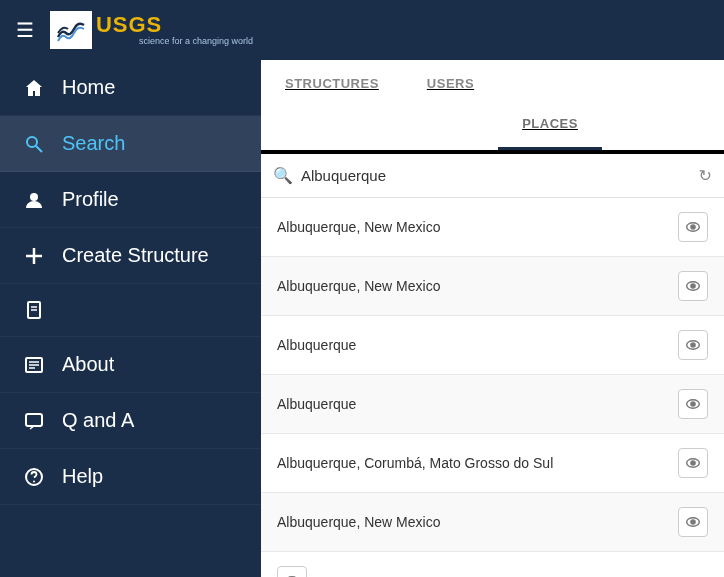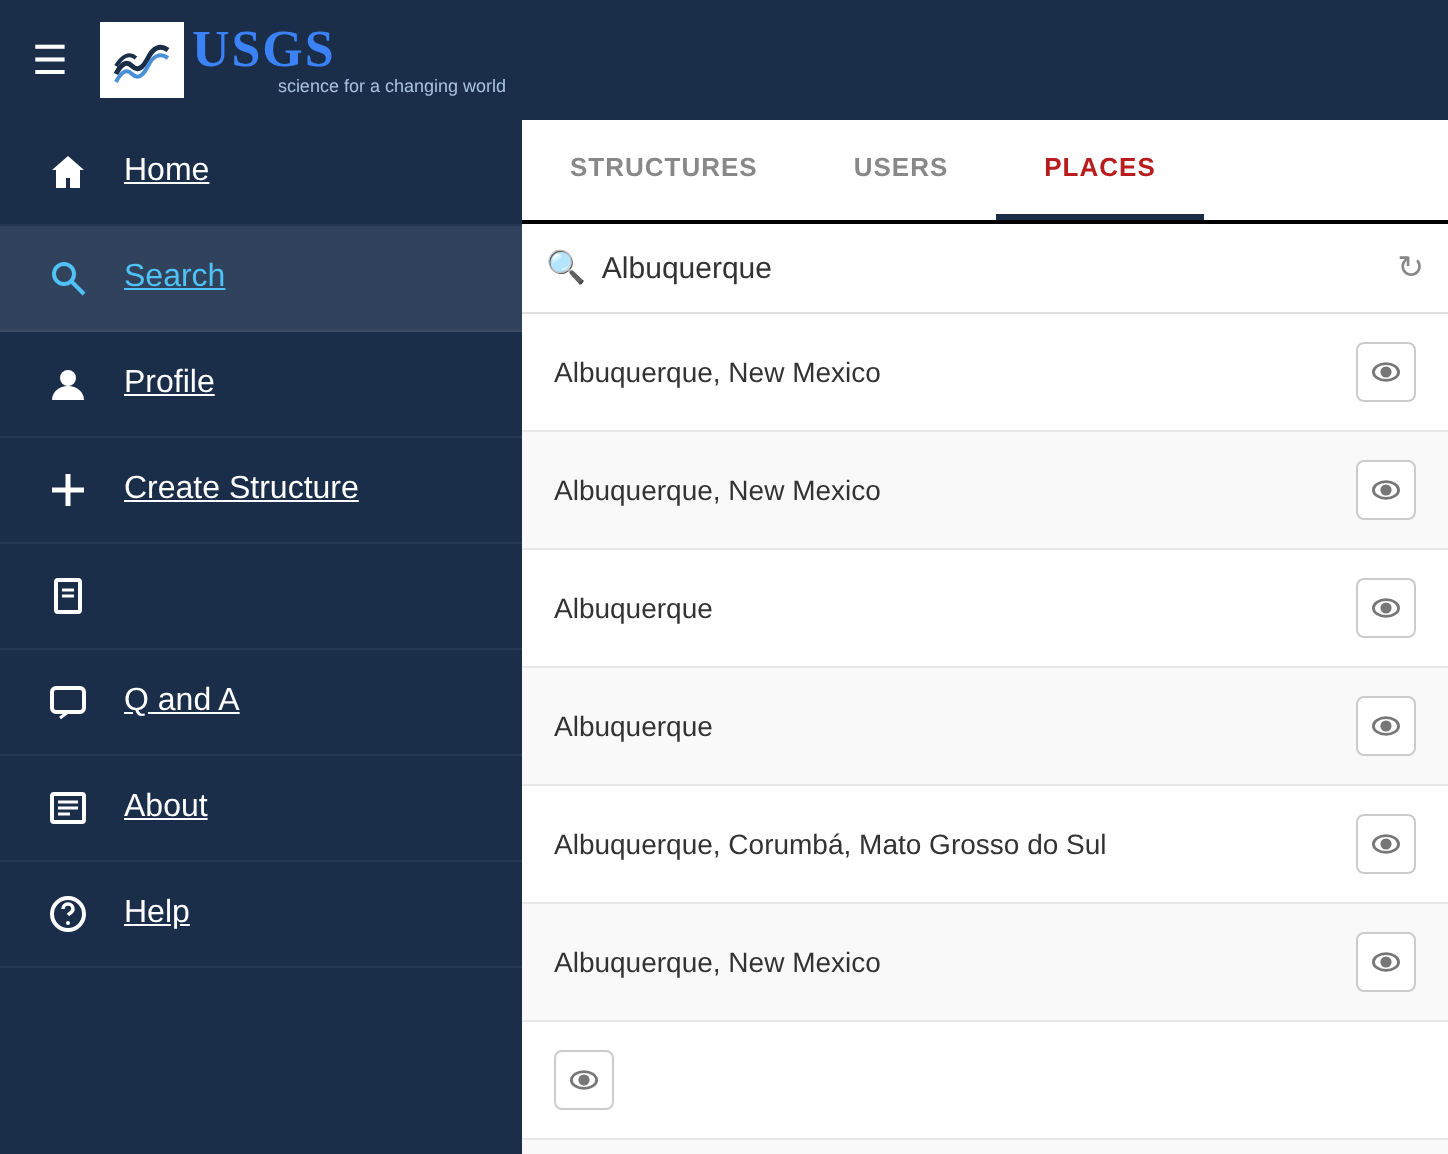--- a/index.html
+++ b/index.html
@@ -30,26 +30,25 @@
       display: flex;
       align-items: center;
       justify-content: center;
     }
     .logo-text-group {
       display: flex;
       flex-direction: column;
       margin-left: 4px;
     }
     .usgs-text {
-      color: #3b82f6;
-      font-size: 26px;
+      color: #eab308;
+      font-size: 22px;
       font-weight: bold;
       letter-spacing: 1px;
       line-height: 1;
-      font-family: Liberation Serif, serif;
     }
     .usgs-tagline {
       color: #aac4e0;
       font-size: 9px;
       line-height: 1.2;
       padding-left: 43px;
     }
 
     
     .main-layout {
@@ -79,59 +78,60 @@
     }
     .sidebar-item .item-icon {
       width: 28px;
       display: flex;
       align-items: center;
       justify-content: center;
       margin-right: 14px;
       font-size: 18px;
     }
     .sidebar-item .item-label {
-      font-size: 16px;
-      text-decoration: underline;
+      font-size: 20px;
     }
     .sidebar-item.search-item .item-label {
       color: #4fc3f7;
     }
     .sidebar-item.search-item .item-icon {
       color: #4fc3f7;
     }
 
     
     .content-area {
       flex: 1;
       background: white;
       display: flex;
       flex-direction: column;
       overflow: hidden;
     }
 
     
     .tabs-bar {
       display: flex;
-      border-bottom: 2px solid #000000;
-      background: white;
-      flex-shrink: 0;
+      border-bottom: 4px solid #000000;
+      background: white;
+      flex-shrink: 0;
+      text-decoration: underline;
     }
     .tab {
       padding: 16px 24px;
       font-size: 13px;
       font-weight: 600;
       color: #888;
       cursor: pointer;
       letter-spacing: 0.5px;
       text-transform: uppercase;
       border-bottom: 3px solid transparent;
     }
     .tab.active {
-      color: #b91c1c;
+      color: #737373;
       border-bottom: 3px solid #1a2e4a;
+      margin-top: 40px;
     }
 
     
     .search-bar {
       padding: 12px 12px;
       border-bottom: 1px solid #e0e0e0;
       display: flex;
       align-items: center;
       background: white;
       flex-shrink: 0;
@@ -274,36 +274,36 @@
           <svg width="20" height="20" viewBox="0 0 20 20" fill="currentColor">
             <rect x="4" y="2" width="12" height="16" rx="1" fill="none" stroke="currentColor" stroke-width="2"></rect>
             <line x1="7" y1="7" x2="13" y2="7" stroke="currentColor" stroke-width="1.5"></line>
             <line x1="7" y1="10" x2="13" y2="10" stroke="currentColor" stroke-width="1.5"></line>
           </svg>
         </span>
       </div>
       <div class="sidebar-item">
         <span class="item-icon">
           <svg width="20" height="20" viewBox="0 0 20 20" fill="currentColor">
-            <rect x="2" y="3" width="16" height="12" rx="2" fill="none" stroke="currentColor" stroke-width="2"></rect>
-            <path d="M6 18l4-3h7" fill="none" stroke="currentColor" stroke-width="1.5"></path>
-          </svg>
-        </span>
-        <span class="item-label">Q and A</span>
-      </div>
-      <div class="sidebar-item">
-        <span class="item-icon">
-          <svg width="20" height="20" viewBox="0 0 20 20" fill="currentColor">
             <rect x="2" y="3" width="16" height="14" rx="1" fill="none" stroke="currentColor" stroke-width="2"></rect>
             <line x1="5" y1="7" x2="15" y2="7" stroke="currentColor" stroke-width="1.5"></line>
             <line x1="5" y1="10" x2="15" y2="10" stroke="currentColor" stroke-width="1.5"></line>
             <line x1="5" y1="13" x2="11" y2="13" stroke="currentColor" stroke-width="1.5"></line>
           </svg>
         </span>
         <span class="item-label">About</span>
+      </div>
+      <div class="sidebar-item">
+        <span class="item-icon">
+          <svg width="20" height="20" viewBox="0 0 20 20" fill="currentColor">
+            <rect x="2" y="3" width="16" height="12" rx="2" fill="none" stroke="currentColor" stroke-width="2"></rect>
+            <path d="M6 18l4-3h7" fill="none" stroke="currentColor" stroke-width="1.5"></path>
+          </svg>
+        </span>
+        <span class="item-label">Q and A</span>
       </div>
       <div class="sidebar-item">
         <span class="item-icon">
           <svg width="20" height="20" viewBox="0 0 20 20" fill="currentColor">
             <circle cx="10" cy="10" r="8" fill="none" stroke="currentColor" stroke-width="2"></circle>
             <path d="M7.5 7.5c0-1.4 1.1-2.5 2.5-2.5s2.5 1.1 2.5 2.5c0 1.5-1.5 2-2.5 3" stroke="currentColor" stroke-width="1.8" fill="none"></path>
             <circle cx="10" cy="14.5" r="1"></circle>
           </svg>
         </span>
         <span class="item-label">Help</span>

